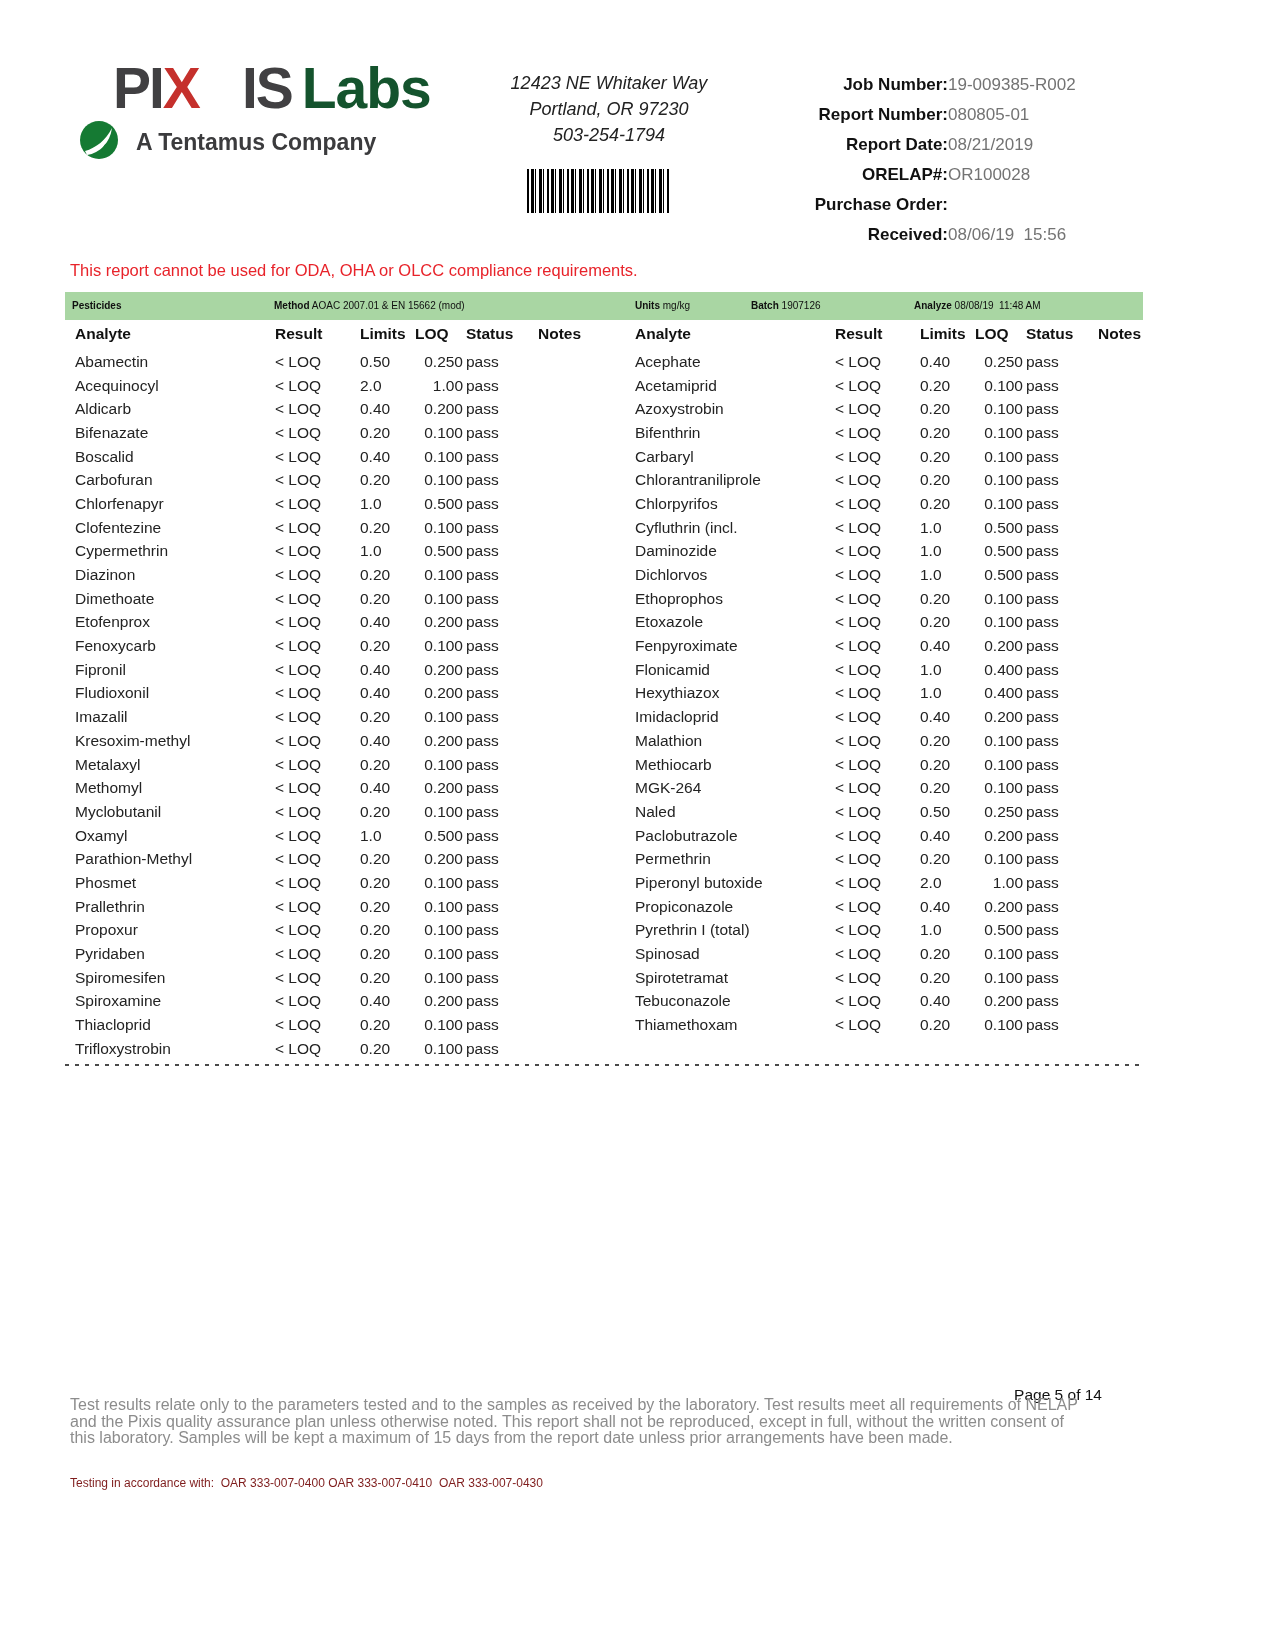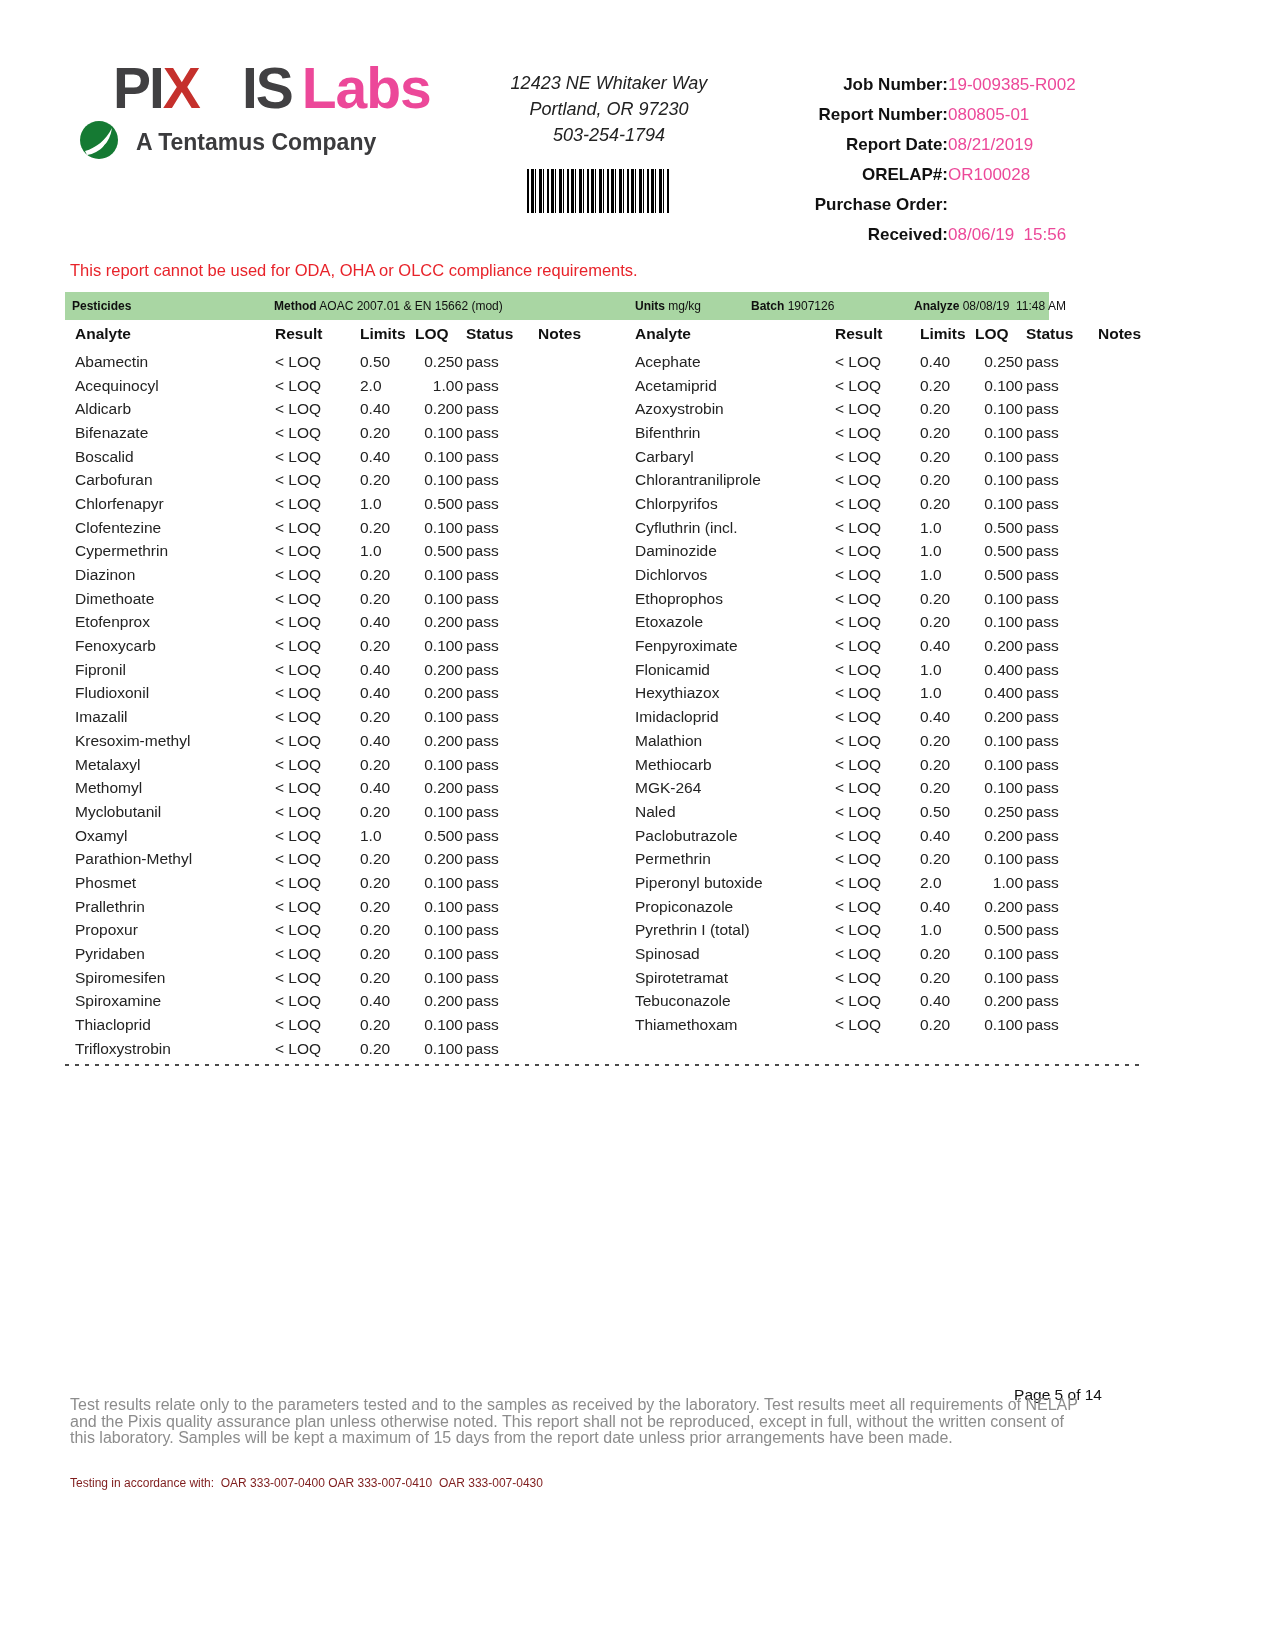--- a/index.html
+++ b/index.html
@@ -5,39 +5,39 @@
   * { margin:0; padding:0; box-sizing:border-box; }
   html,body { background:#ffffff; }
   body { font-family:"Liberation Sans", sans-serif; color:#1e1e20; }
   .page { position:relative; width:1275px; height:1650px; background:#fff; overflow:hidden; }
 
   
   .logo { position:absolute; left:70px; top:60px; }
   .logo-text { font-weight:bold; font-size:57px; line-height:56px; letter-spacing:-2px; white-space:nowrap; }
   .logo-pi, .logo-is { color:#414042;margin-left:43px; }
   .logo-x { color:#c5302c; }
-  .logo-labs { color:#ec4899; margin-left:10px; letter-spacing:-1px; }
+  .logo-labs { color:#14532d; margin-left:10px; letter-spacing:-1px; }
   .logo-sub { display:flex; align-items:center; gap:16px; margin-top:3px; padding-left:10px; }
   .logo-sub .tagline { font-weight:bold; font-size:23px; color:#3b3b3d; }
 
   .address { position:absolute; left:470px; top:70px; width:278px; text-align:center; font-size:18px; line-height:26px; color:#222;font-style:italic; }
 
   .barcode { position:absolute; left:527px; top:169px; width:142px; height:44px;
     background:repeating-linear-gradient(90deg,#000 0 2px,#fff 2px 4px,#000 4px 7px,#fff 7px 8px,#000 8px 9px,#fff 9px 12px,#000 12px 15px,#fff 15px 16px,#000 16px 17px,#fff 17px 20px); }
 
   .info-block { position:absolute; left:785px; top:70px; width:360px; }
   .info-row { display:flex; height:30px; align-items:center; }
   .info-label { width:163px; font-weight:bold; font-size:17px; color:#111;text-align:right; }
-  .info-value { font-size:17px; color:#ec4899; white-space:pre; }
+  .info-value { font-size:17px; color:#737373; white-space:pre; }
 
   
   .notice { position:absolute; left:70px; top:261px; font-size:16.5px; color:#e8232a; }
 
   
-  .section-bar { position:absolute; left:65px; top:292px; width:984px; height:28px; background:#a9d6a3; font-size:12px; line-height:28px; color:#101010; }
+  .section-bar { position:absolute; left:65px; top:292px; width:1078px; height:28px; background:#a9d6a3; font-size:10px; line-height:28px; color:#101010; }
   .section-bar .seg { position:absolute; top:0; white-space:pre; }
   .seg-title   { left:7px;  font-weight:bold; }
   .seg-method  { left:209px; }
   .seg-units   { left:570px; }
   .seg-batch   { left:686px; }
   .seg-analyze { left:849px; }
   .seg b { font-weight:bold; }
 
   
   .grid6 { display:grid; grid-template-columns:200px 85px 55px 48px 60px 1fr; }

